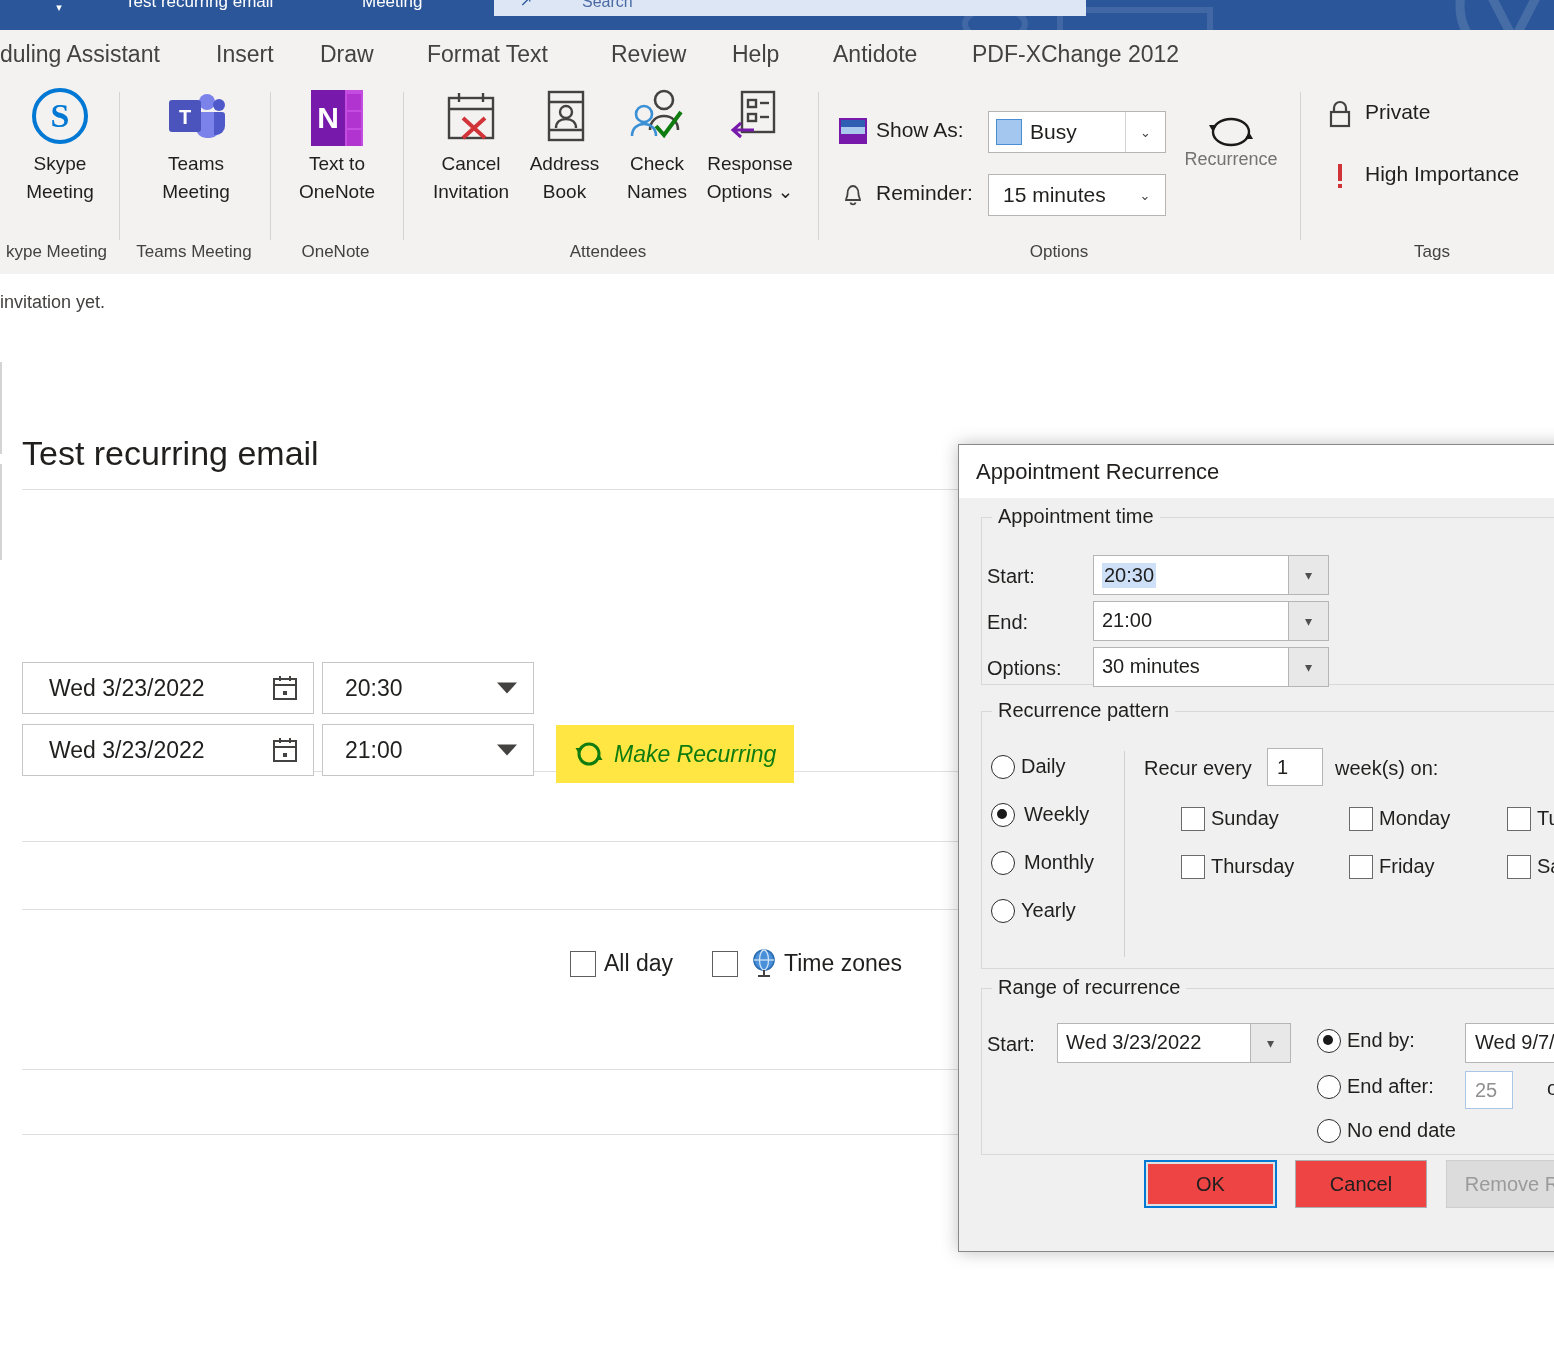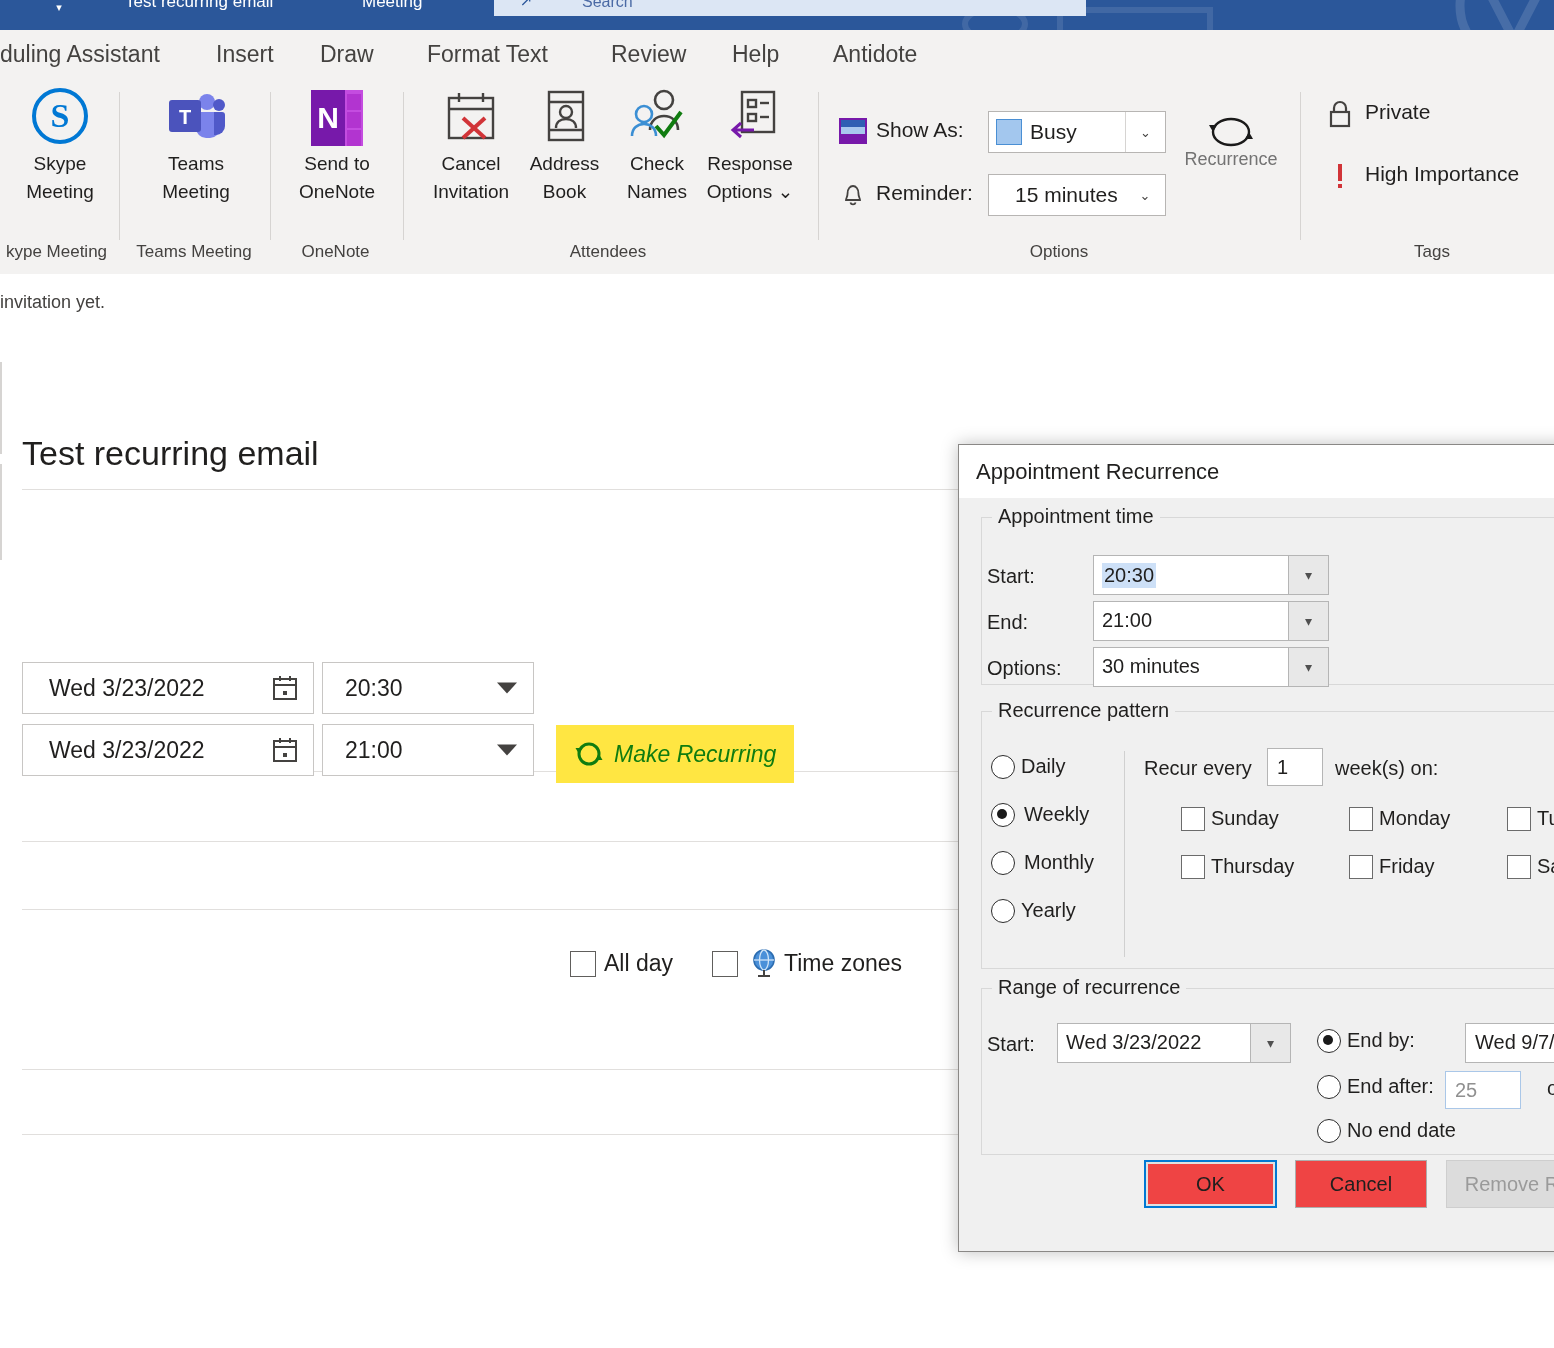--- a/index.html
+++ b/index.html
@@ -256,20 +256,21 @@
 <div class="ribbon">
 
   <div class="tabrow">
     <div class="tab" style="left:0px">duling Assistant</div>
     <div class="tab" style="left:216px">Insert</div>
     <div class="tab" style="left:320px">Draw</div>
     <div class="tab" style="left:427px">Format Text</div>
     <div class="tab" style="left:611px">Review</div>
     <div class="tab" style="left:732px">Help</div>
     <div class="tab" style="left:833px">Antidote</div>
+    <div class="tab" style="left:972px">PDF-XChange 2012</div>
   </div>
 
   <div class="ribbon-body">
 
     <div class="grp-sep" style="left:119px"></div>
     <div class="grp-sep" style="left:270px"></div>
     <div class="grp-sep" style="left:403px"></div>
     <div class="grp-sep" style="left:818px"></div>
     <div class="grp-sep" style="left:1300px"></div>
 
@@ -300,21 +301,21 @@
       <span class="ic">
         <span class="onenote-ic">
           <span class="onenote-n">N</span>
           <span class="onenote-tabs">
               <i style="top:4px"></i>
               <i style="top:22px"></i>
               <i style="top:40px"></i>
             </span>
         </span>
       </span>
-      <span class="lb">Send to</span>
+      <span class="lb">Text to</span>
       <span class="lb">OneNote</span>
     </div>
 
     <div class="bigbtn" style="left:412px;width:118px">
       <span class="ic">
         <svg width="60" height="60" viewBox="0 0 60 60" style="position:absolute;left:50%;top:2px;transform:translateX(-50%)">
           <rect class="ico-line" x="8" y="12" width="44" height="40"></rect>
           <line class="ico-line" x1="8" y1="23" x2="52" y2="23"></line>
           <line class="ico-line" x1="18" y1="7" x2="18" y2="16"></line>
           <line class="ico-line" x1="42" y1="7" x2="42" y2="16"></line>
@@ -385,21 +386,21 @@
     </div>
 
     <div class="opt-row" style="left:838px;top:95px;width:150px">
       <svg class="opt-ic" viewBox="0 0 30 30">
         <path d="M8 21c0-2 1.6-3 1.6-7 0-4 2.4-7 5.4-7s5.4 3 5.4 7c0 4 1.6 5 1.6 7z" fill="none" stroke="#444240" stroke-width="1.8"></path>
         <path d="M12.4 23.5a2.7 2.7 0 0 0 5.2 0" fill="none" stroke="#444240" stroke-width="1.8"></path>
       </svg>
       <span class="opt-lbl">Reminder:</span>
     </div>
     <div class="combo noarrowborder" style="left:988px;top:96px;width:178px">
-      <span class="val" style="margin-left:26px">15 minutes</span>
+      <span class="val" style="margin-left:14px">15 minutes</span>
       <span class="arrow">⌄</span>
     </div>
 
     <div class="recur-btn" style="left:1175px;top:28px;width:112px">
       <svg class="recur-ic" viewBox="0 0 60 52">
         <path d="M12 26a18 13 0 0 1 36 0" fill="none" stroke="#1a1a1a" stroke-width="2.4"></path>
         <path d="M48 26a18 13 0 0 1-36 0" fill="none" stroke="#1a1a1a" stroke-width="2.4"></path>
         <path d="M12 26 l-4 -7 l8 0 z" fill="#1a1a1a"></path>
         <path d="M48 26 l4 7 l-8 0 z" fill="#1a1a1a"></path>
       </svg>
@@ -567,21 +568,21 @@
   </div>
 
   <div class="radio on" style="left:358px;top:584px"></div>
   <div class="radio-lbl" style="left:388px;top:584px">End by:</div>
   <div class="dlg-txt" style="left:506px;top:578px;width:140px;height:40px">
     <span>Wed 9/7/2</span>
   </div>
 
   <div class="radio" style="left:358px;top:630px"></div>
   <div class="radio-lbl" style="left:388px;top:630px">End after:</div>
-  <div class="dlg-txt dim" style="left:486px;top:626px;width:76px">
+  <div class="dlg-txt dim" style="left:506px;top:626px;width:48px">
     <span>25</span>
   </div>
   <div class="dlg-lbl" style="left:588px;top:632px">occ</div>
 
   <div class="radio" style="left:358px;top:674px"></div>
   <div class="radio-lbl" style="left:388px;top:674px">No end date</div>
 
   <div class="dbtn focus" style="left:185px;top:715px;width:133px">OK</div>
   <div class="dbtn" style="left:336px;top:715px;width:132px">Cancel</div>
   <div class="dbtn disabled" style="left:487px;top:715px;width:132px">Remove R</div>

